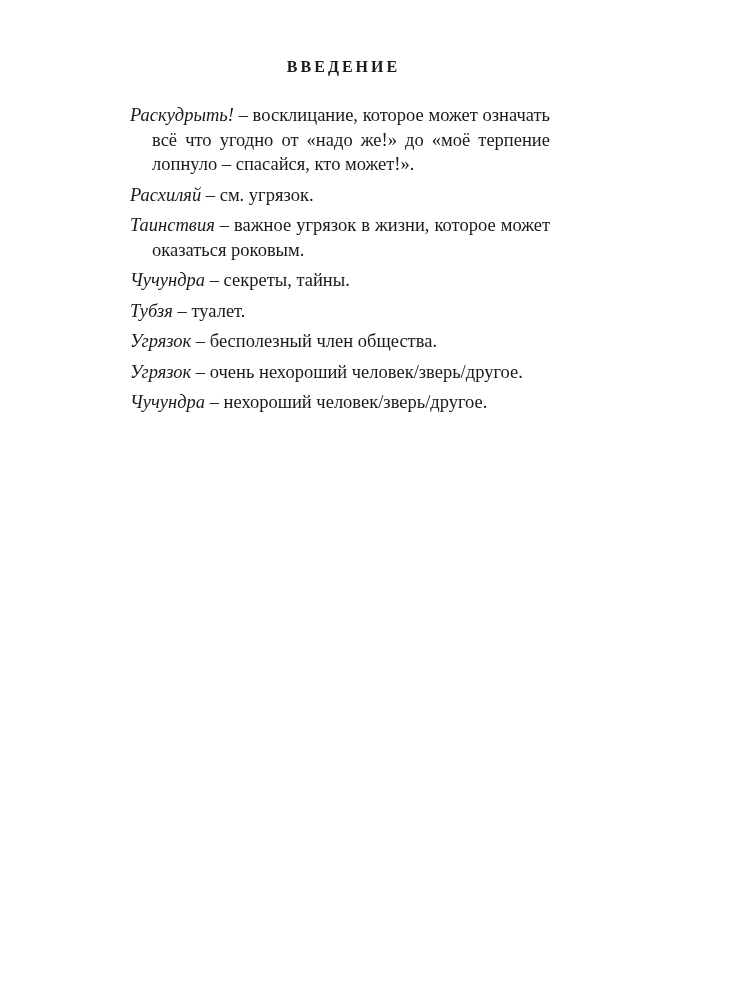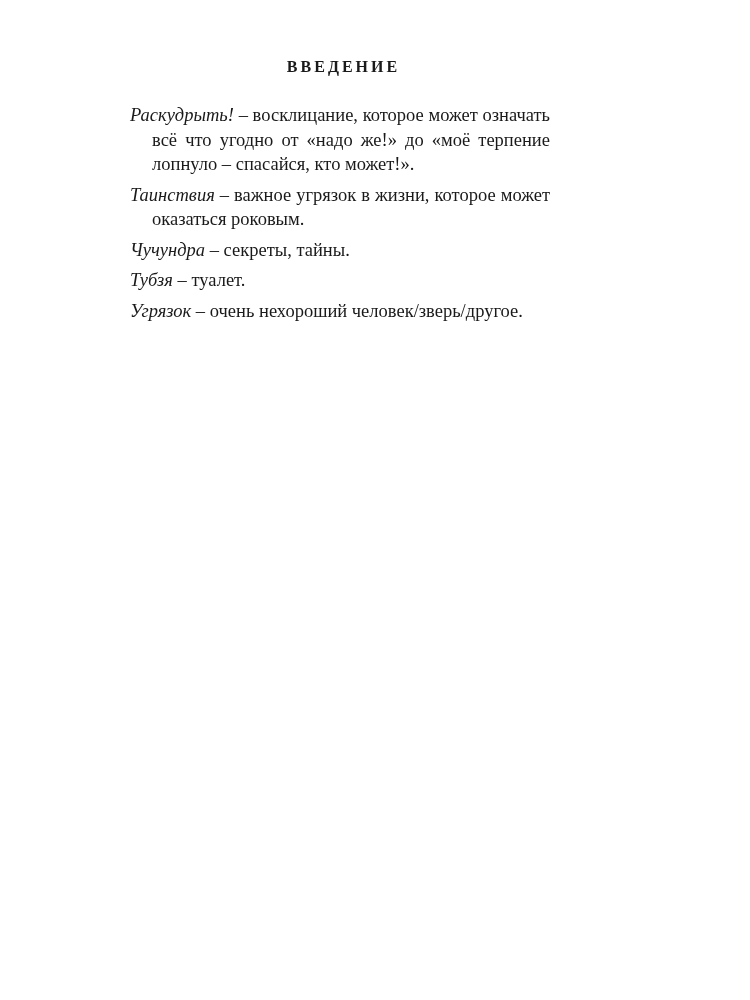--- a/index.html
+++ b/index.html
@@ -42,24 +42,27 @@
     }
   </style>
 </head>
 <body>
 
 <div class="page">
   <h1 class="heading">ВВЕДЕНИЕ</h1>
 
   <p class="entry"><span class="term">Раскудрыть!</span><span> – восклицание, которое может означать всё что угодно от «надо же!» до «моё терпение лопнуло – спасайся, кто может!».</span></p>
 
+  <p class="entry"><span class="term">Расхиляй</span><span> – см. угрязок.</span></p>
 
 
   <p class="entry"><span class="term">Таинствия</span><span> – важное угрязок в жизни, которое может оказаться роковым.</span></p>
 
   <p class="entry"><span class="term">Чучундра</span><span> – секреты, тайны.</span></p>
 
   <p class="entry"><span class="term">Тубзя</span><span> – туалет.</span></p>
 
+  <p class="entry"><span class="term">Угрязок</span><span> – бесполезный член общества.</span></p>
 
   <p class="entry"><span class="term">Угрязок</span><span> – очень нехороший человек/зверь/другое.</span></p>
 
+  <p class="entry"><span class="term">Чучундра</span><span> – нехороший человек/зверь/другое.</span></p>
 </div>
 
 </body></html>

